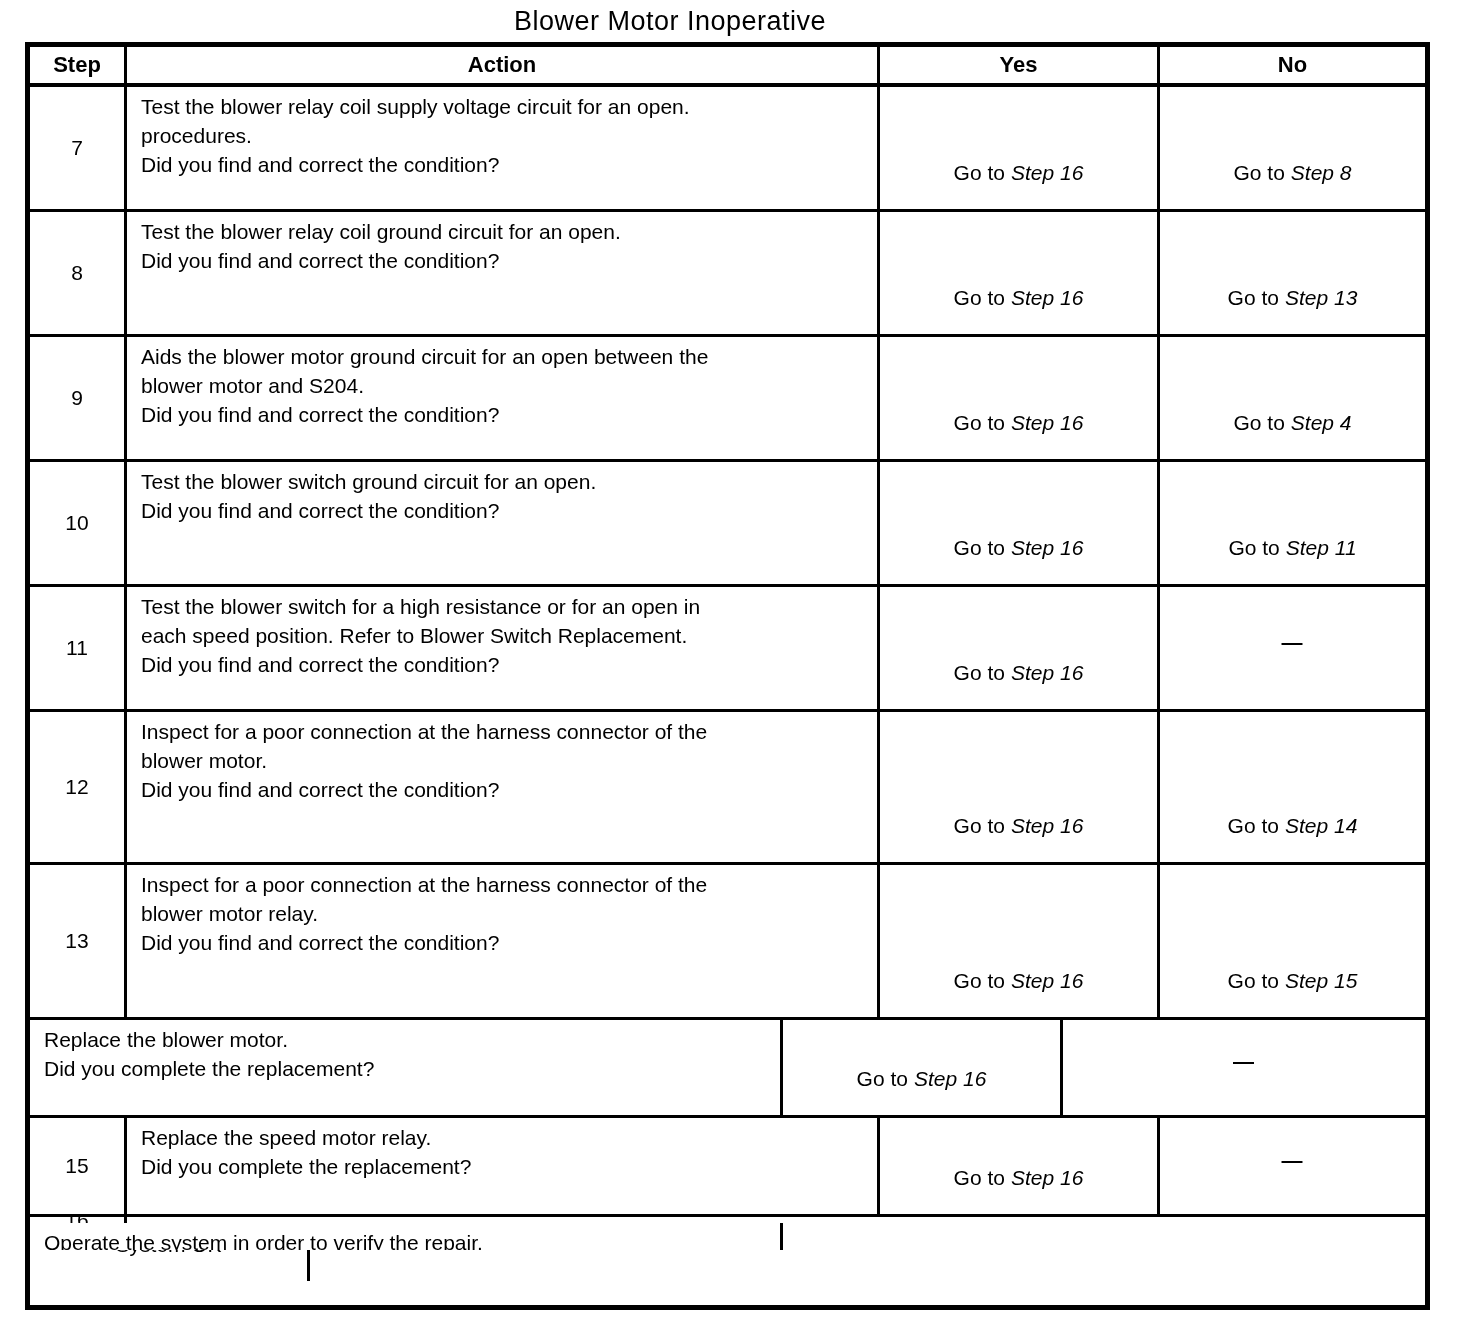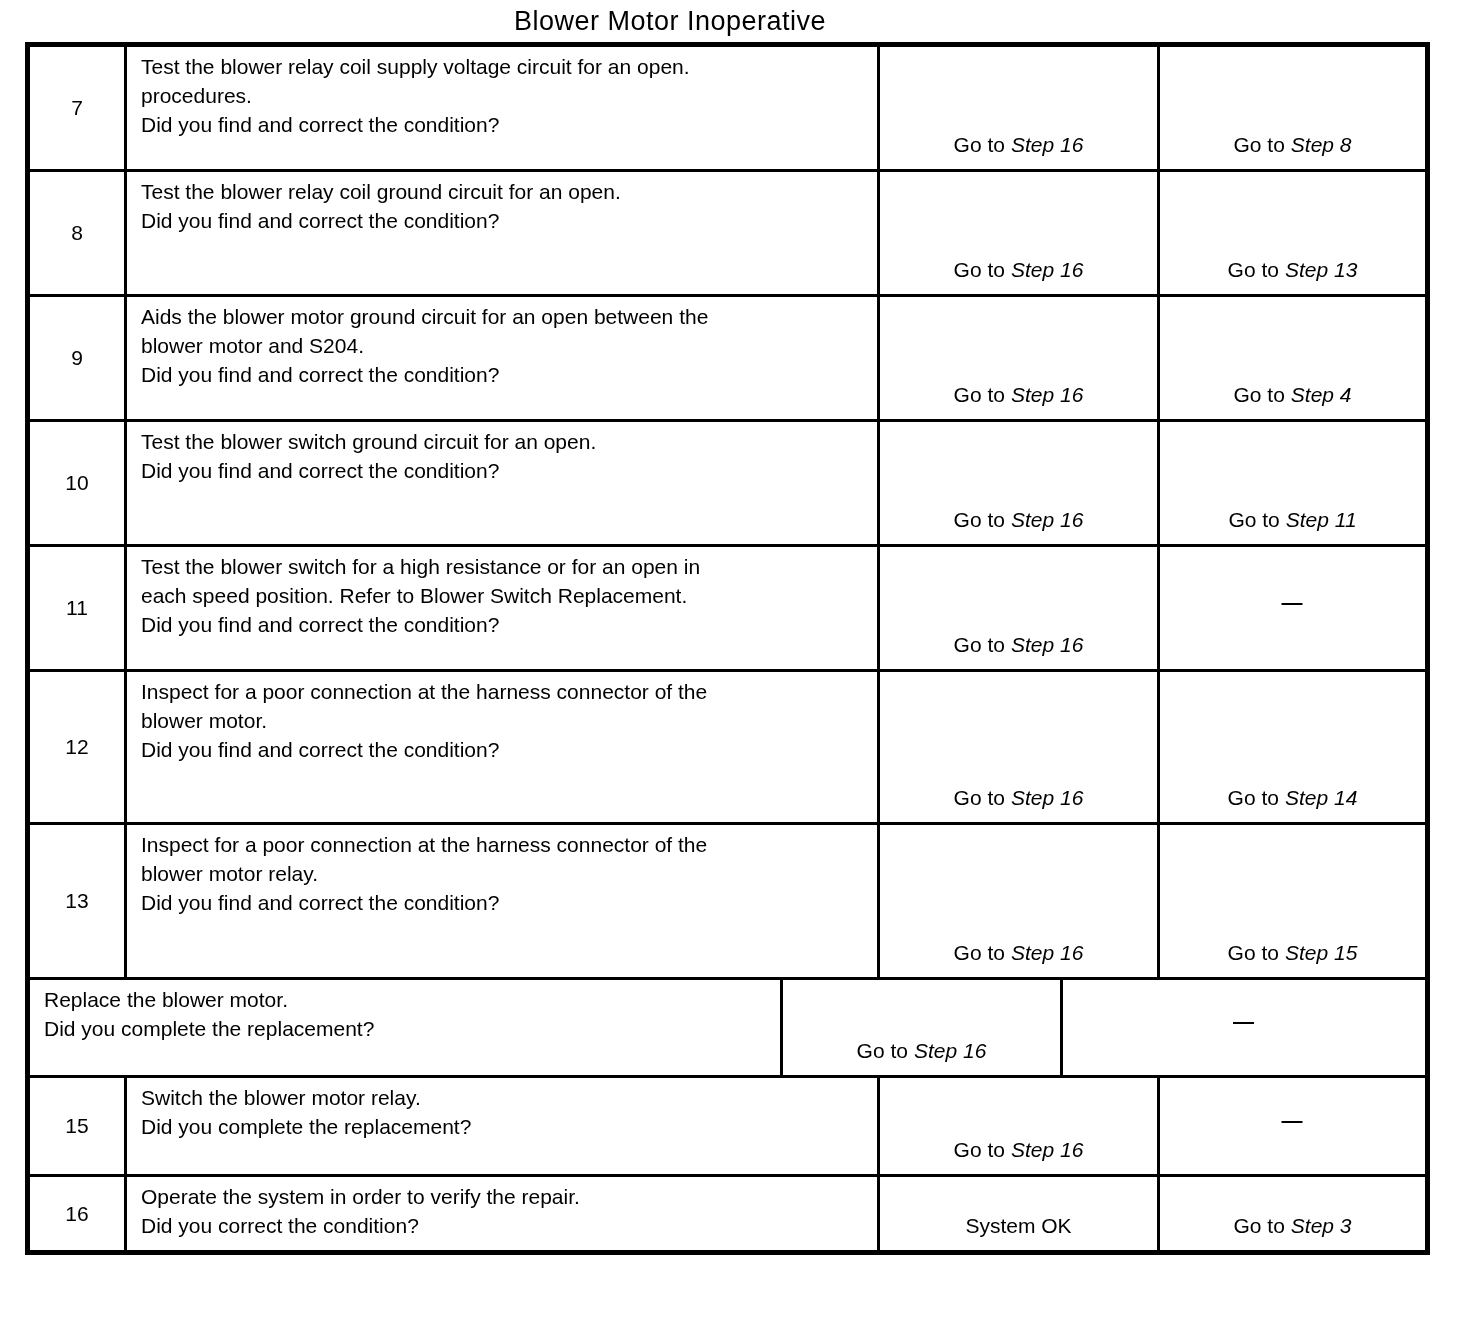--- a/index.html
+++ b/index.html
@@ -78,39 +78,45 @@
     padding: 5px 10px 7px 14px;
     font-size: 21px;
     line-height: 29px;
   }
   .action-line { white-space: nowrap; }
   .question { white-space: nowrap; }
   .result-cell {
     display: flex;
     align-items: flex-end;
     justify-content: center;
-    padding-bottom: 12px;
+    padding-bottom: 24px;
     font-size: 21px;
     line-height: 25px;
   }
   .result-cell .goto { margin-right: 6px; }
   .result-cell i { font-style: italic; }
   .dash-cell {
     align-items: center;
     padding-bottom: 14px;
     font-weight: 700;
     letter-spacing: 1px;
   }
 </style>
 </head>
 <body>
 
 <div class="page-title">Blower Motor Inoperative</div>
 
 <div class="dtable">
+  <div class="trow header-row">
+    <div class="cell hcell w-step">Step</div>
+    <div class="cell hcell w-action">Action</div>
+    <div class="cell hcell w-yes">Yes</div>
+    <div class="cell hcell w-no">No</div>
+  </div>
   <div id="rows-container">
       <div class="trow" style="height: 125px;">
         <div class="cell step-cell w-step">7</div>
         <div class="cell action-cell w-action">
           <div class="desc">
             <div class="action-line">Test the blower relay coil supply voltage circuit for an open.</div>
             <div class="action-line">procedures.</div>
           </div>
           <div class="question">Did you find and correct the condition?</div>
         </div>
@@ -240,33 +246,33 @@
           <i class="step-ref">Step 16</i>
         </div>
         <div class="cell result-cell w-no dash-cell">
           <span class="dash">—</span>
         </div>
       </div>
       <div class="trow" style="height: 99px;">
         <div class="cell step-cell w-step">15</div>
         <div class="cell action-cell w-action">
           <div class="desc">
-            <div class="action-line">Switch the blower motor relay.</div>
+            <div class="action-line">Replace the speed motor relay.</div>
           </div>
           <div class="question">Did you complete the replacement?</div>
         </div>
         <div class="cell result-cell w-yes">
           <span class="goto">Go to</span>
           <i class="step-ref">Step 16</i>
         </div>
         <div class="cell result-cell w-no dash-cell">
           <span class="dash">—</span>
         </div>
       </div>
-      <div class="trow" style="height: 73px;">
+      <div class="trow" style="height: 88px; flex-direction: column;">
         <div class="cell step-cell w-step">16</div>
         <div class="cell action-cell w-action">
           <div class="desc">
             <div class="action-line">Operate the system in order to verify the repair.</div>
           </div>
           <div class="question">Did you correct the condition?</div>
         </div>
         <div class="cell result-cell w-yes">
           <span class="plain">System OK</span>
         </div>

